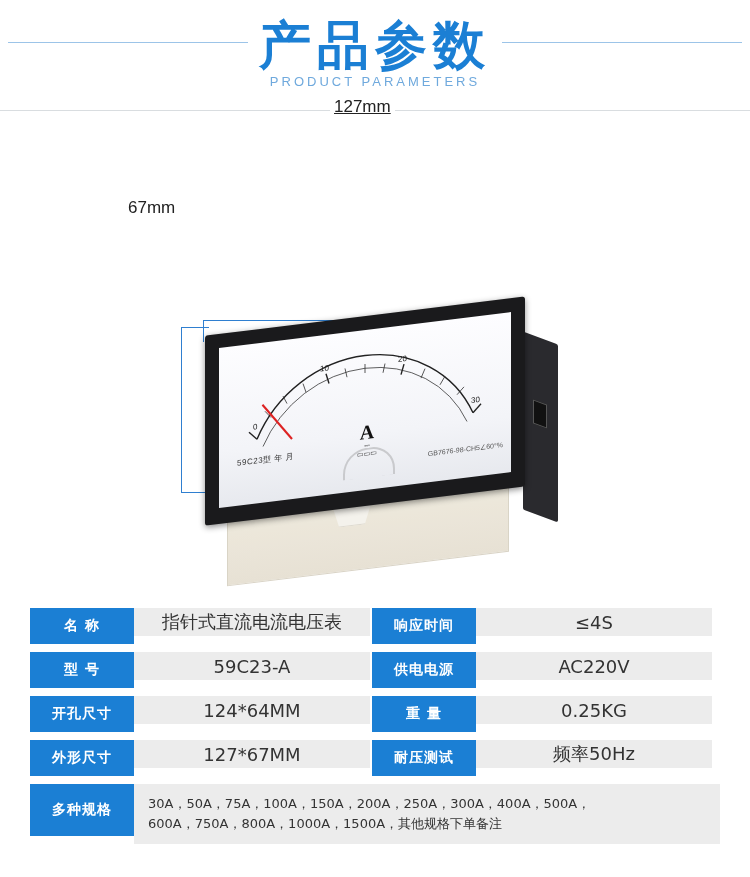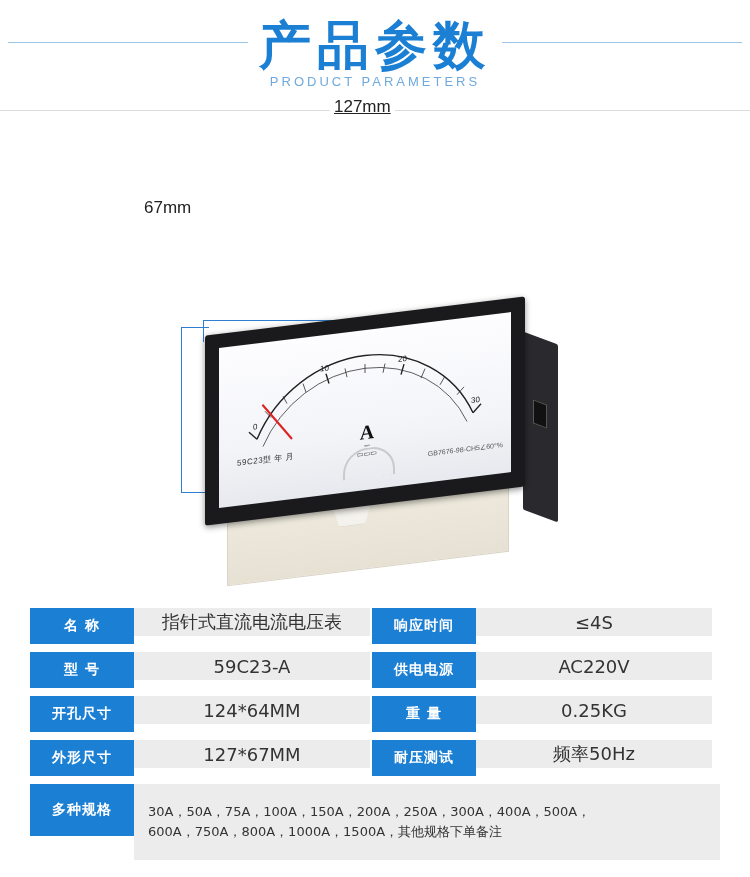--- a/index.html
+++ b/index.html
@@ -250,21 +250,21 @@
     align-items: center;
     justify-content: center;
     height: 28px;
     font-family: "DejaVu Sans", sans-serif;
   }
   .spec-row.wide .spec-pair { width: 690px; border-radius: 10px; }
   .spec-row.wide .spec-label { height: 52px; }
   .spec-row.wide .spec-value {
     height: 52px;
     justify-content: flex-start;
-    padding: 12px 14px;
+    padding: 4px 14px;
     line-height: 20px;
     flex-direction: column;
     align-items: flex-start;
     justify-content: center;
     font-size: 13px;
   }
   .spec-row.wide .spec-value span { display: block; }
 </style>
 </head>
 <body>
@@ -279,21 +279,21 @@
 <div class="product-area">
 
   <div class="dim-line dim-h" style="left:203px; top:209px; width:320px;"></div>
   <div class="dim-line dim-v" style="left:203px; top:209px; height:22px;"></div>
   <div class="dim-line dim-v" style="left:522px; top:209px; height:55px;"></div>
   <div class="dim-label" style="left:330px; top:-14px;text-decoration:underline;">127mm</div>
 
   <div class="dim-line dim-v" style="left:181px; top:216px; height:165px;"></div>
   <div class="dim-line dim-h" style="left:181px; top:216px; width:28px;"></div>
   <div class="dim-line dim-h" style="left:181px; top:381px; width:36px;"></div>
-  <div class="dim-label" style="left:140px; top:87px;">67mm</div>
+  <div class="dim-label" style="left:124px; top:87px;">67mm</div>
 
   <div class="meter-wrap">
     <div class="base"></div>
     <div class="base-clip"></div>
     <div class="bezel-right"></div>
     <div class="bezel-tab"></div>
     <div class="bezel"></div>
 
     <div class="face">
       <div class="face-inner">

